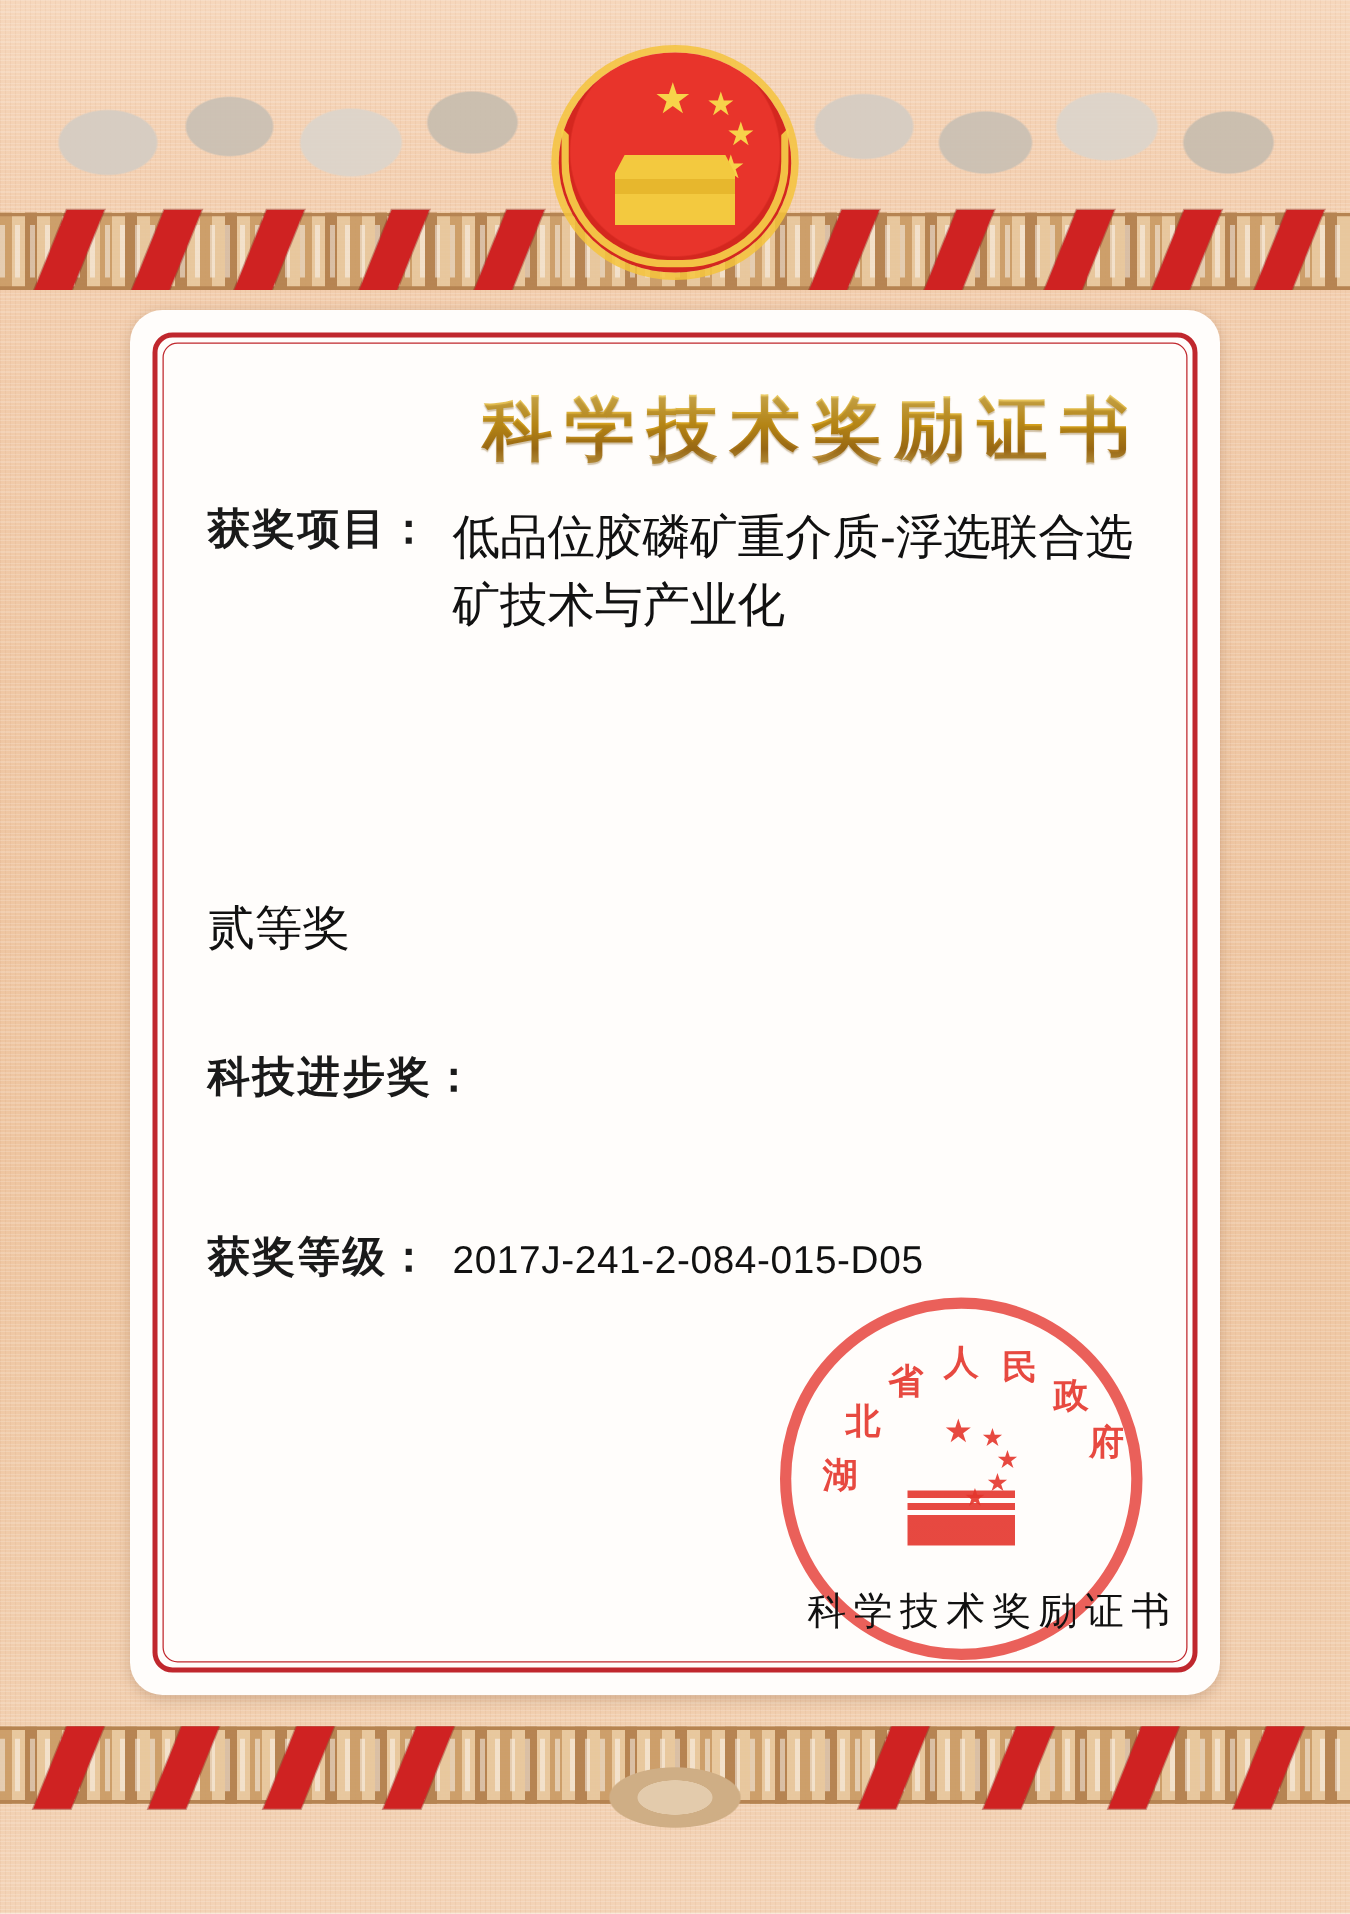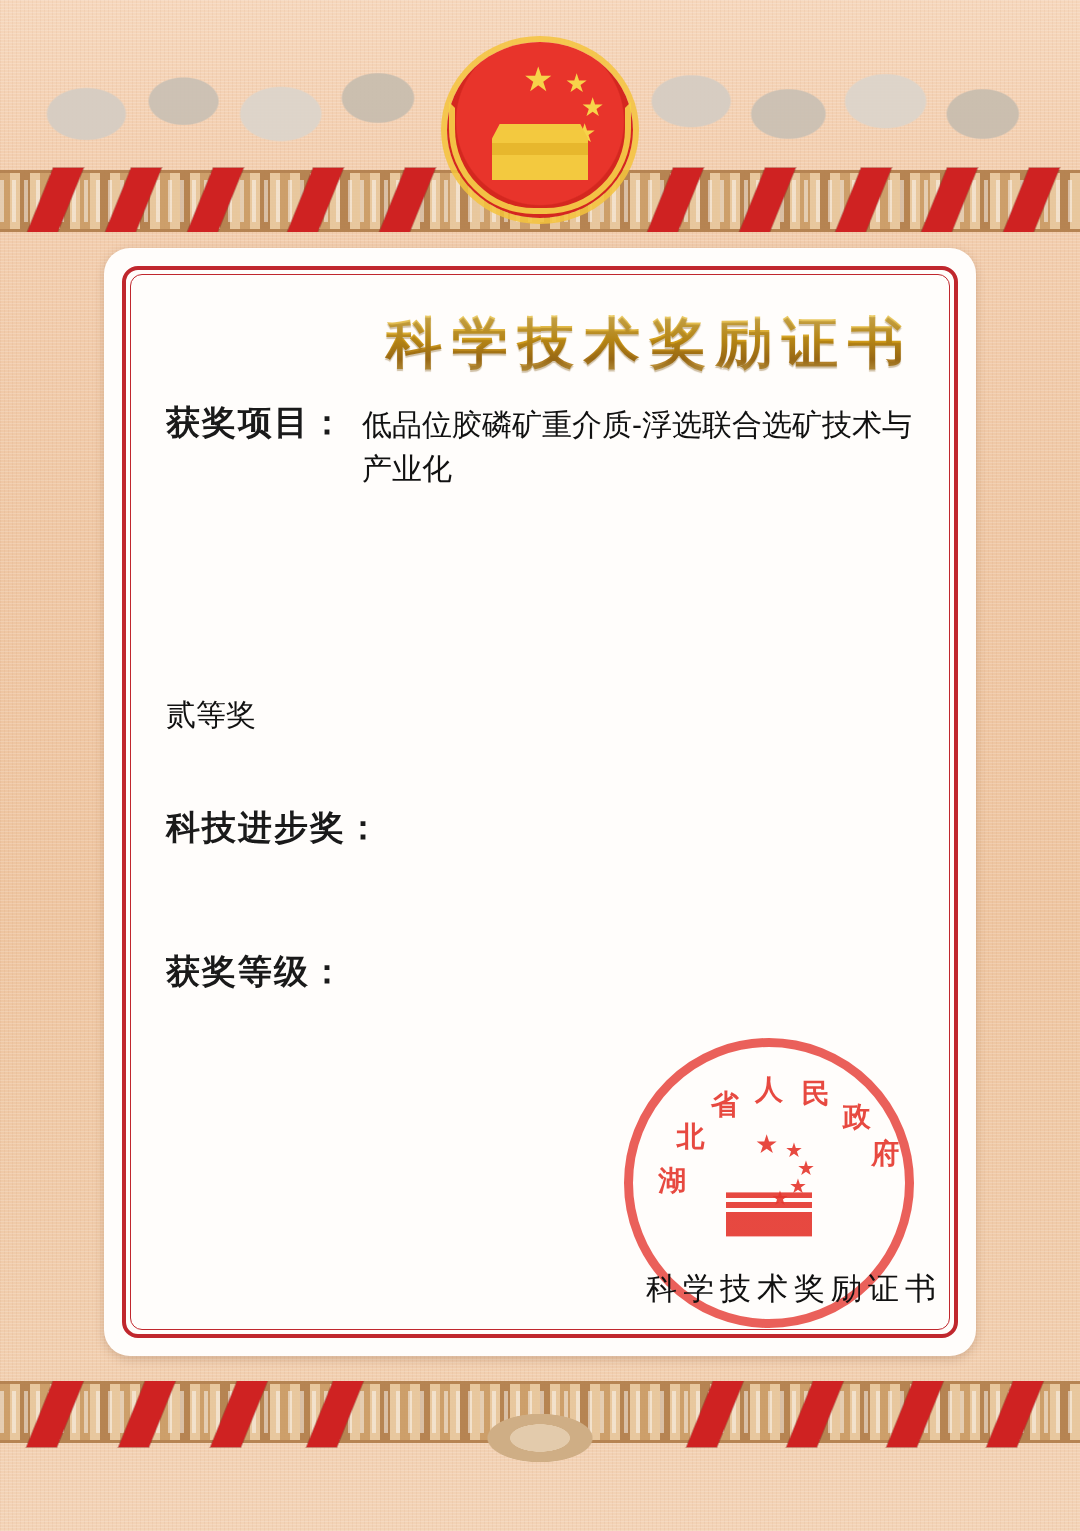--- a/index.html
+++ b/index.html
@@ -120,21 +120,21 @@
     white-space:nowrap;
   }
   .row{display:flex;align-items:flex-start;margin-bottom:6px;}
   .label{
     flex:0 0 auto;width:196px;
     font-family:"Liberation Serif","DejaVu Serif",serif;
     font-weight:700;font-size:34px;color:#1a1a1a;letter-spacing:2px;
     white-space:nowrap;
   }
   .value{
-    flex:1 1 auto;font-size:30px;color:#111;line-height:1.45;
+    flex:1 1 auto;font-size:38px;color:#111;line-height:1.45;
     font-family:"Liberation Sans","DejaVu Sans",sans-serif;
     padding-top:3px;
   }
   .value.num{font-size:31px;letter-spacing:.5px;}
   .sp-1{height:118px;}
   .sp-2{height:70px;}
   .sp-3{height:62px;}
   .sp-4{height:92px;}
   
   .seal{
@@ -232,20 +232,21 @@
       </div>
       <div class="sp-3"></div>
 
       <div class="row">
         <div class="label">科技进步奖：</div>
       </div>
       <div class="sp-4"></div>
 
       <div class="row">
         <div class="label">获奖等级：</div>
+        <div class="value num">2017J-241-2-084-015-D05</div>
       </div>
     </div>
 
     <div class="seal">
       <div class="seal-text">
         <span style="transform:rotate(-72deg) translate(-14px,-112px) rotate(72deg)">湖</span>
         <span style="transform:rotate(-48deg) translate(-14px,-112px) rotate(48deg)">北</span>
         <span style="transform:rotate(-24deg) translate(-14px,-112px) rotate(24deg)">省</span>
         <span style="transform:rotate(0deg) translate(-14px,-112px)">人</span>
         <span style="transform:rotate(24deg) translate(-14px,-112px) rotate(-24deg)">民</span>

